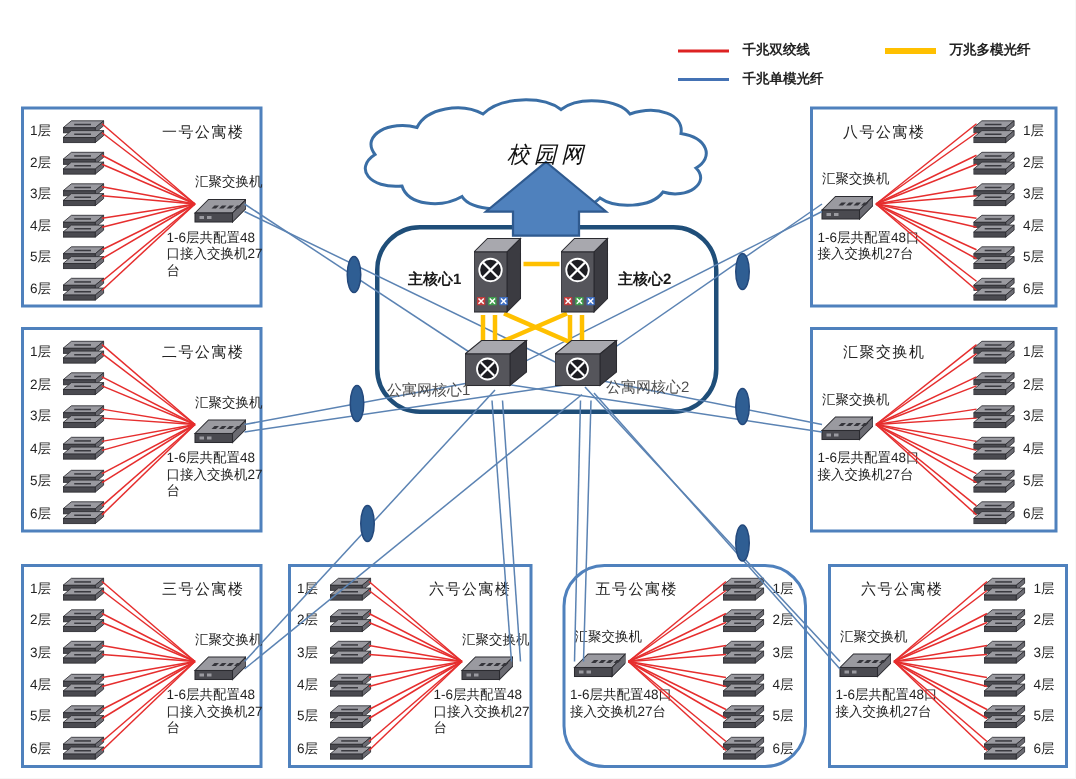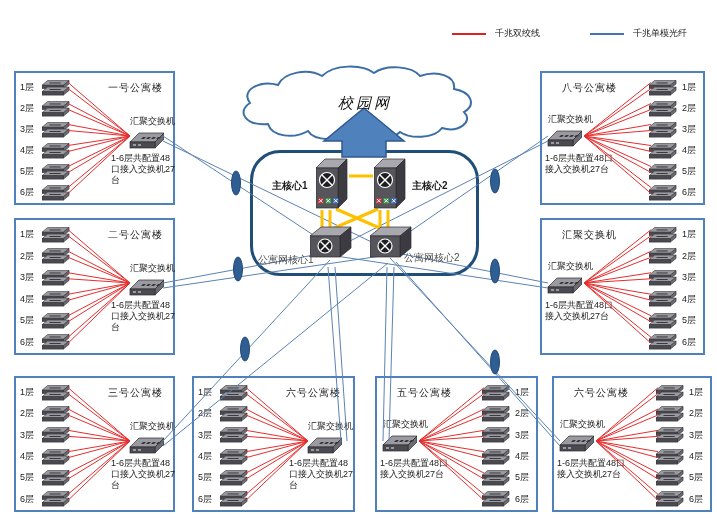--- a/index.html
+++ b/index.html
@@ -12,21 +12,21 @@
   #title{
     position:absolute;left:18px;top:25px;width:430px;text-align:center;
     font-size:17px;font-weight:bold;letter-spacing:1.5px;color:#111;
   }
   #legend{
     position:absolute;left:452px;top:24px;display:grid;
     grid-template-columns:138px 122px;grid-auto-rows:19px;align-items:center;
   }
   .lgd{display:flex;align-items:center;}
   .lline{display:inline-block;width:34px;margin-right:9px;flex:0 0 auto;}
-  .llabel{font-size:9px;color:#222;white-space:nowrap;}
+  .llabel{font-size:9px;color:#222;white-space:nowrap;font-weight:bold;}
   
   .bldg{position:absolute;border:2px solid #4f81bd;background:#fff;z-index:10;box-sizing:border-box;}
   .bname{position:absolute;top:8px;font-size:10px;letter-spacing:1px;color:#222;white-space:nowrap;}
   .bldg:not(.m) .bname{left:92px;}
   .bldg.m  .bname{left:20px;}
   .floors{position:absolute;top:4px;display:flex;flex-direction:column;}
   .bldg:not(.m) .floors{left:4px;}
   .bldg.m  .floors{right:4px;}
   .floor{display:flex;align-items:center;gap:5px;}
   .bldg.m .floor{flex-direction:row-reverse;}
@@ -55,20 +55,24 @@
 </head>
 <body>
 
 <div id="canvas">
 
 
   <div id="legend">
       <div class="lgd">
         <span class="lline" style="background: rgb(221, 34, 34); height: 2px;"></span>
         <span class="llabel">千兆双绞线</span>
+      </div>
+      <div class="lgd">
+        <span class="lline" style="background: rgb(255, 192, 0); height: 4px;"></span>
+        <span class="llabel">万兆多模光纤</span>
       </div>
       <div class="lgd">
         <span class="lline" style="background: rgb(68, 114, 180); height: 2px;"></span>
         <span class="llabel">千兆单模光纤</span>
       </div>
     </div>
 
   <svg id="wires" xmlns="http://www.w3.org/2000/svg">
     <path id="cloudpath" d="M 268,124 C 246,126 236,112 250,103 C 240,90 260,80 278,85
          C 284,72 308,68 322,76 C 334,64 362,64 374,73
@@ -717,21 +721,21 @@
             <polygon points="18,10 20,8 23,8 21,10"></polygon>
             <polygon points="23,10 25,8 28,8 26,10"></polygon>
             <polygon points="28,10 30,8 33,8 31,10"></polygon>
           </g>
           <rect x="5" y="15" width="3" height="2" fill="#9a9aa0"></rect>
           <rect x="10" y="15" width="3" height="2" fill="#9a9aa0"></rect>
         </svg>
       </div>
       <div class="note">1-6层共配置48口接入交换机27台</div>
     </div>
-    <div class="bldg m" style="left: 375px; top: 376px; width: 163px; height: 136px;">
+    <div class="bldg m" style="left: 375px; top: 376px; width: 163px; height: 136px; border-radius: 28px;">
       <div class="bname">五号公寓楼</div>
       <div class="floors">
         <div class="floor" style="height: 21.3333px;">
           <span class="flabel">1层</span>
 <svg width="28" height="18" viewBox="0 0 30 18">
   <g stroke="#2b2b30" stroke-width="0.6">
     <polygon points="0,6 6,1 29,1 23,6" fill="#9a9aa0"></polygon>
     <polygon points="23,6 29,1 29,4.6 23,9.6" fill="#6b6b72"></polygon>
     <rect x="0" y="6" width="23" height="3.6" fill="#4a4a50"></rect>
     <polygon points="0,13 6,8 29,8 23,13" fill="#9a9aa0"></polygon>

